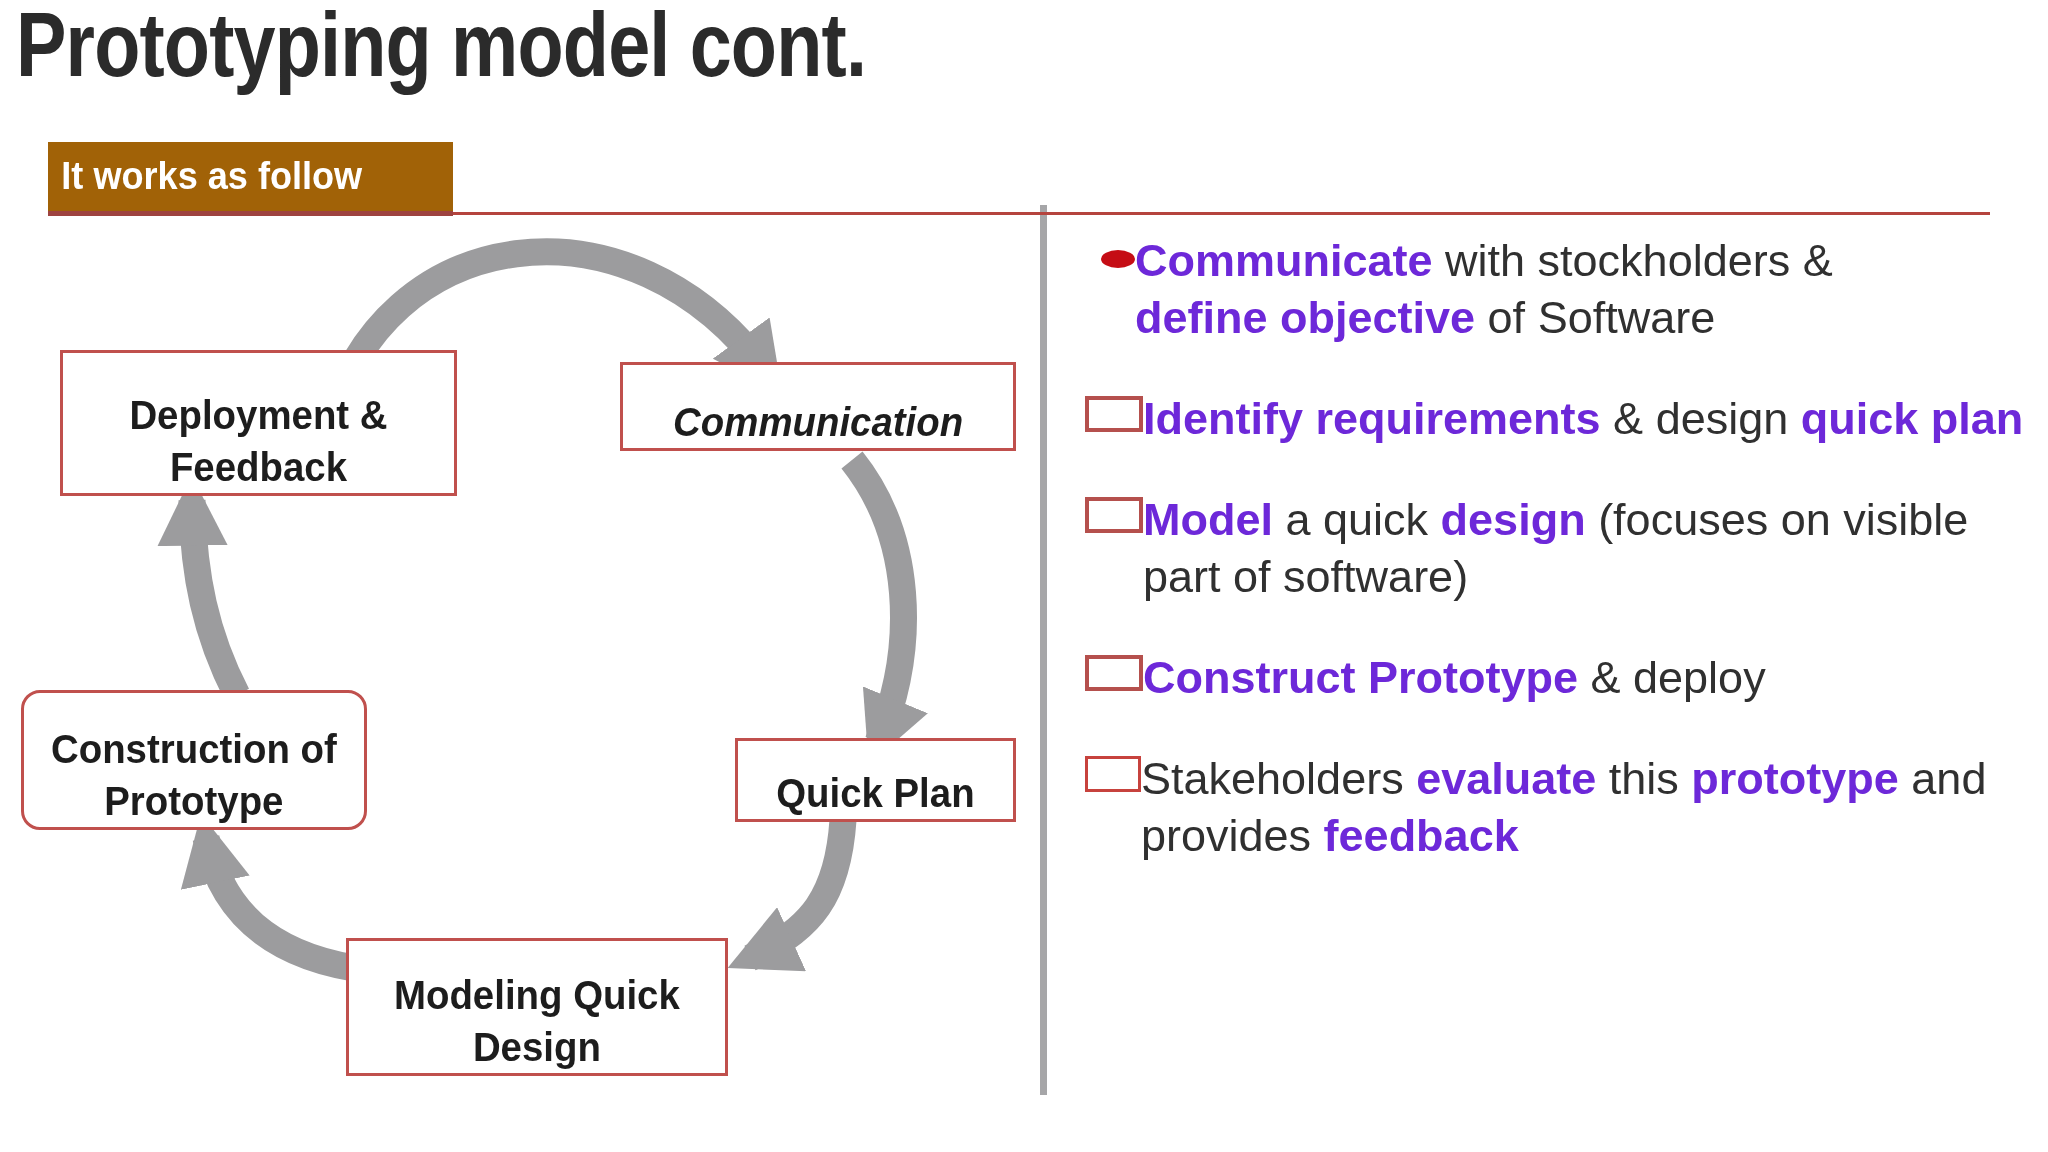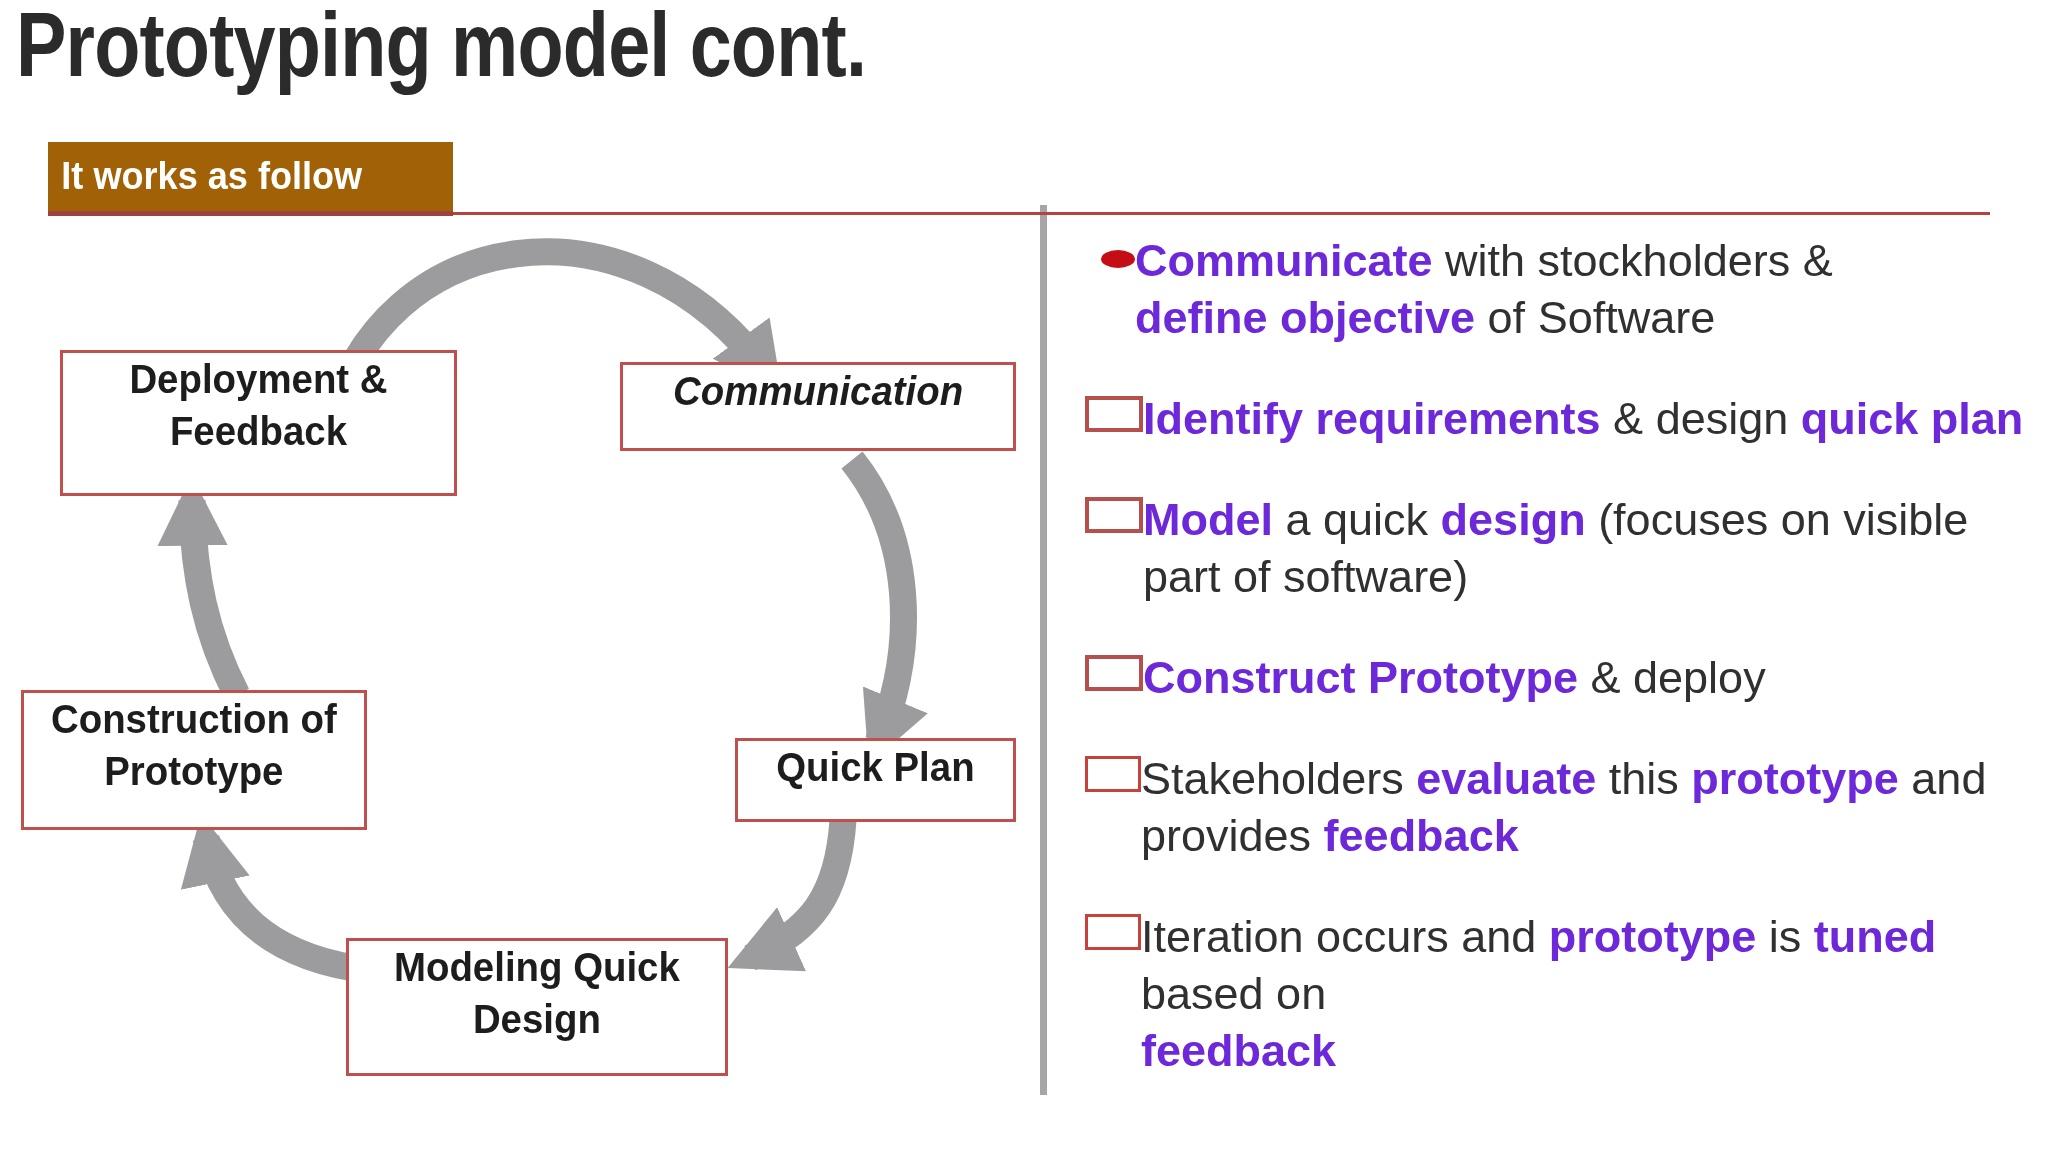--- a/index.html
+++ b/index.html
@@ -29,32 +29,32 @@
   
   .divider{
     position:absolute; left:1040px; top:205px; width:7px; height:890px;
     background:#a6a6a8;
   }
   
   .arrows{ position:absolute; left:0; top:170px; width:1032px; height:982px; }
   .arrows path.arc{ fill:none; stroke:#9c9c9e; stroke-width:27px; }
   .node{
     position:absolute; background:#ffffff; border:3px solid #c0504d;
-    display:flex; align-items:flex-start; justify-content:center; text-align:center;
+    display:flex; align-items:flex-end; justify-content:center; text-align:center;
     z-index:3;
   }
   .node span{
     font-size:40px; font-weight:700; color:#1d1d1d; line-height:52px;
     white-space:pre-line; transform:scaleX(0.96); transform-origin:center center;
   }
   #node-deployment{ left:60px;  top:350px; width:391px; height:140px; }
   #node-communication{ left:620px; top:362px; width:390px; height:83px;font-style:italic; }
   #node-quickplan{ left:735px; top:738px; width:275px; height:78px; }
   #node-modeling{ left:346px; top:938px; width:376px; height:132px; }
-  #node-construction{ left:21px;  top:690px; width:340px; height:134px; }
+  #node-construction{ left:21px;  top:690px; width:340px; height:134px;border-radius:19px; }
   
   .bullets{
     position:absolute; left:1085px; top:232px; width:942px;
   }
   .bullet-item{ display:flex; align-items:flex-start; margin:0 0 44px 0; }
   .bullet-item .marker{ flex:0 0 50px; }
   .runs{
     margin:0; font-size:45px; line-height:57px; color:#303030; font-weight:400;
     text-align:left;
   }
@@ -132,19 +132,15 @@
         <p class="runs"><span class="red">Model</span><span> a quick </span><span class="red">design</span><span> (focuses on visible</span><br><span>part of software)</span></p>
       </div>
       <div class="bullet-item">
         <span class="marker tofu tofu-bold"></span>
         <p class="runs"><span class="red">Construct Prototype</span><span> &amp; deploy</span></p>
       </div>
       <div class="bullet-item">
         <span class="marker tofu"></span>
         <p class="runs"><span>Stakeholders </span><span class="red">evaluate</span><span> this </span><span class="red">prototype</span><span> and</span><br><span>provides </span><span class="red">feedback</span></p>
       </div>
-      <div class="bullet-item">
-        <span class="marker tofu"></span>
-        <p class="runs"><span>Iteration occurs and </span><span class="red">prototype</span><span> is </span><span class="red">tuned</span><span> based on </span><br><span class="red">feedback</span></p>
-      </div>
     </div>
 
 </div>
 
 </body></html>

